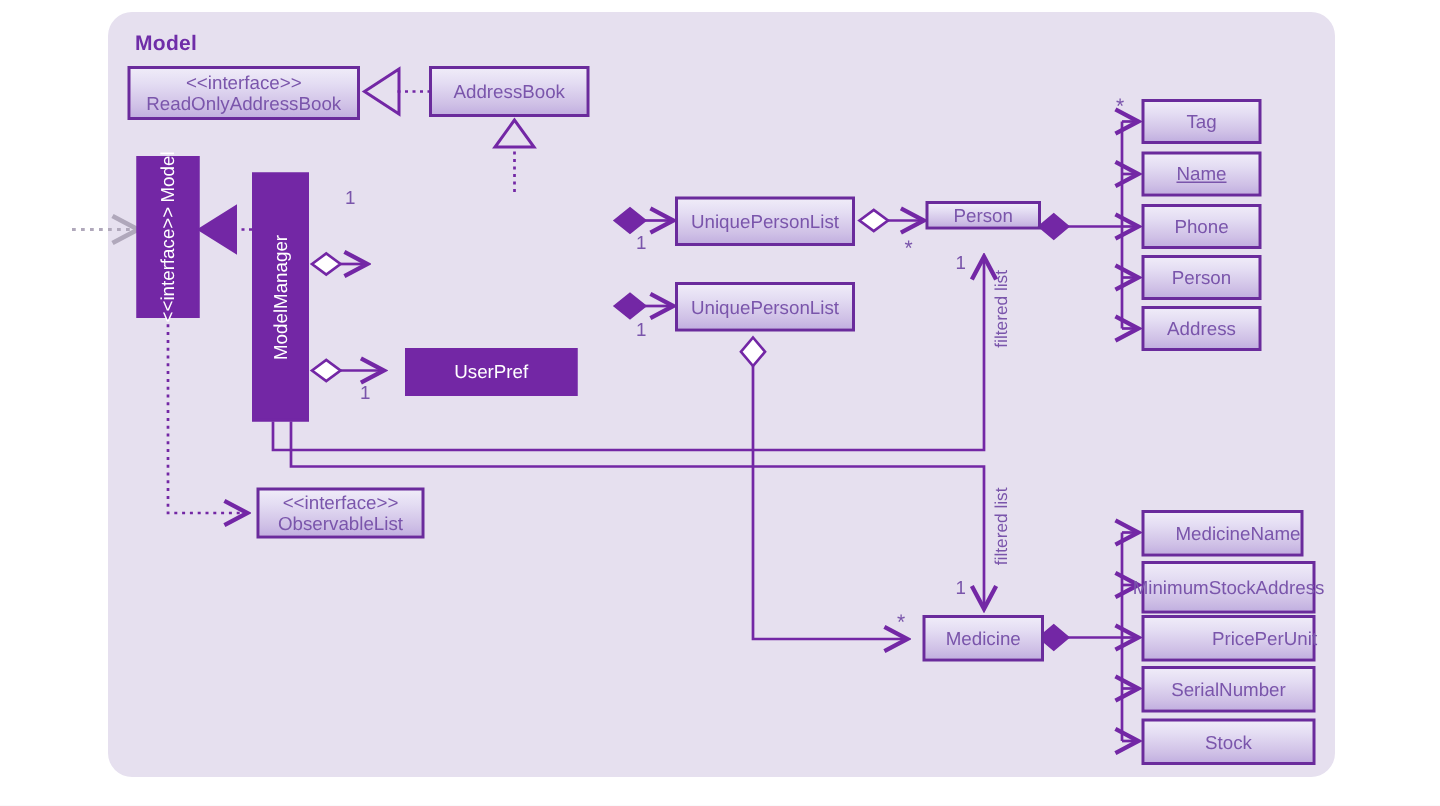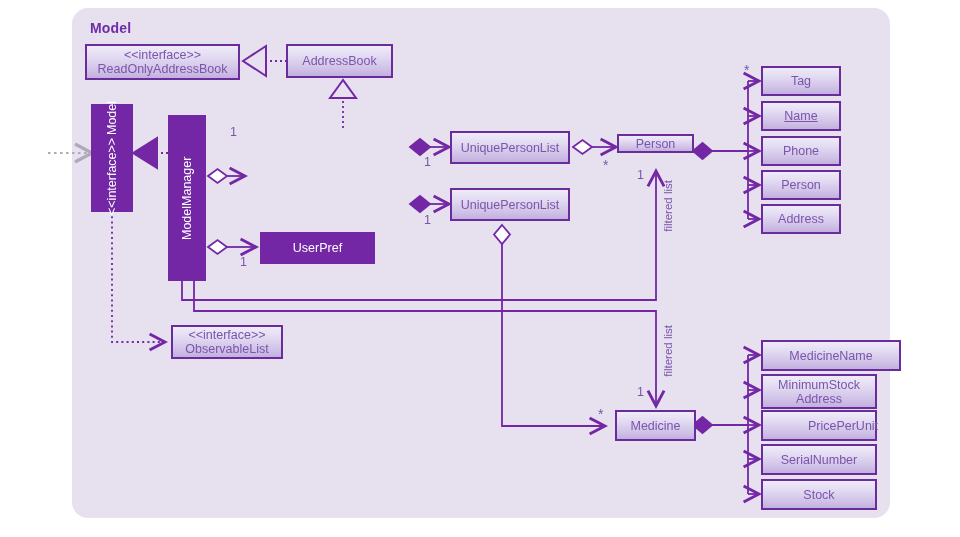--- a/index.html
+++ b/index.html
@@ -207,21 +207,21 @@
 
   <div class="node grad" style="left:286px; top:44px; width:107px; height:34px;">
     <span>AddressBook</span>
   </div>
 
   <div class="node solid vert" style="left:168px; top:115px; width:38px; height:166px;">
     <span>ModelManager</span>
   </div>
 
 
-  <div class="node solid" style="left:260px; top:232px; width:115px; height:32px;">
+  <div class="node solid" style="left:270px; top:232px; width:115px; height:32px;">
     <span>UserPref</span>
   </div>
 
   <div class="node grad" style="left:171px; top:325px; width:112px; height:34px; flex-direction:column;">
     <span>&lt;&lt;interface&gt;&gt;</span>
     <span>ObservableList</span>
   </div>
 
   <div class="node grad" style="left:450px; top:131px; width:120px; height:33px;">
     <span>UniquePersonList</span>
@@ -248,24 +248,24 @@
   <div class="node grad" style="left:761px; top:136px; width:80px; height:30px;">
     <span>Phone</span>
   </div>
   <div class="node grad" style="left:761px; top:170px; width:80px; height:30px;">
     <span>Person</span>
   </div>
   <div class="node grad" style="left:761px; top:204px; width:80px; height:30px;">
     <span>Address</span>
   </div>
 
-  <div class="node grad" style="left:761px; top:340px; width:140px; height:31px;">
+  <div class="node grad" style="left:761px; top:340px; width:108px; height:31px;justify-content:flex-end;">
     <span>MedicineName</span>
   </div>
-  <div class="node grad" style="left:761px; top:374px; width:116px; height:35px; flex-direction:column;">
+  <div class="node grad" style="left:761px; top:374px; width:116px; height:35px; flex-direction:row;">
     <span>MinimumStock</span>
     <span>Address</span>
   </div>
   <div class="node grad" style="left:761px; top:410px; width:116px; height:31px;padding-left:48px;">
     <span>PricePerUnit</span>
   </div>
   <div class="node grad" style="left:761px; top:444px; width:116px; height:31px;">
     <span>SerialNumber</span>
   </div>
   <div class="node grad" style="left:761px; top:479px; width:116px; height:31px;">

